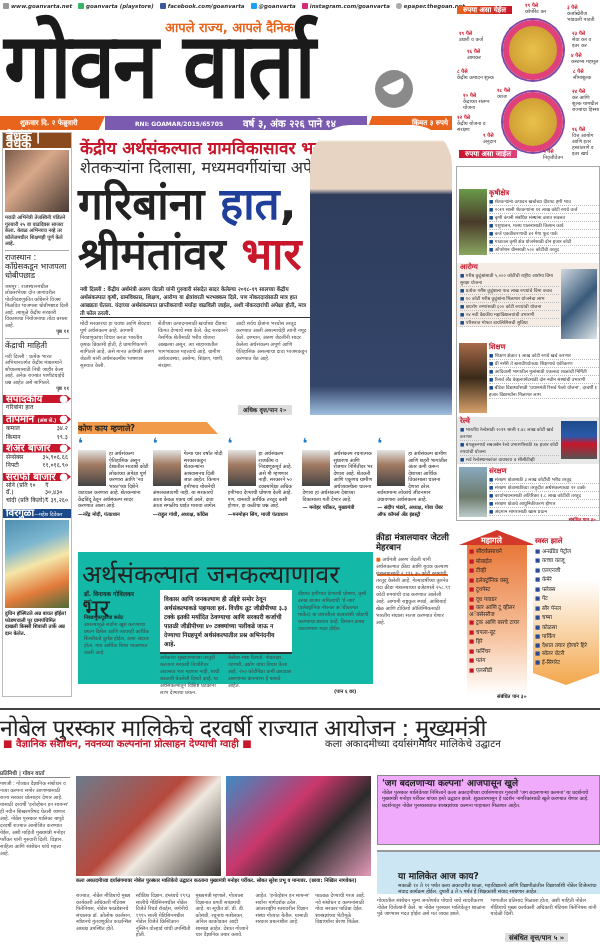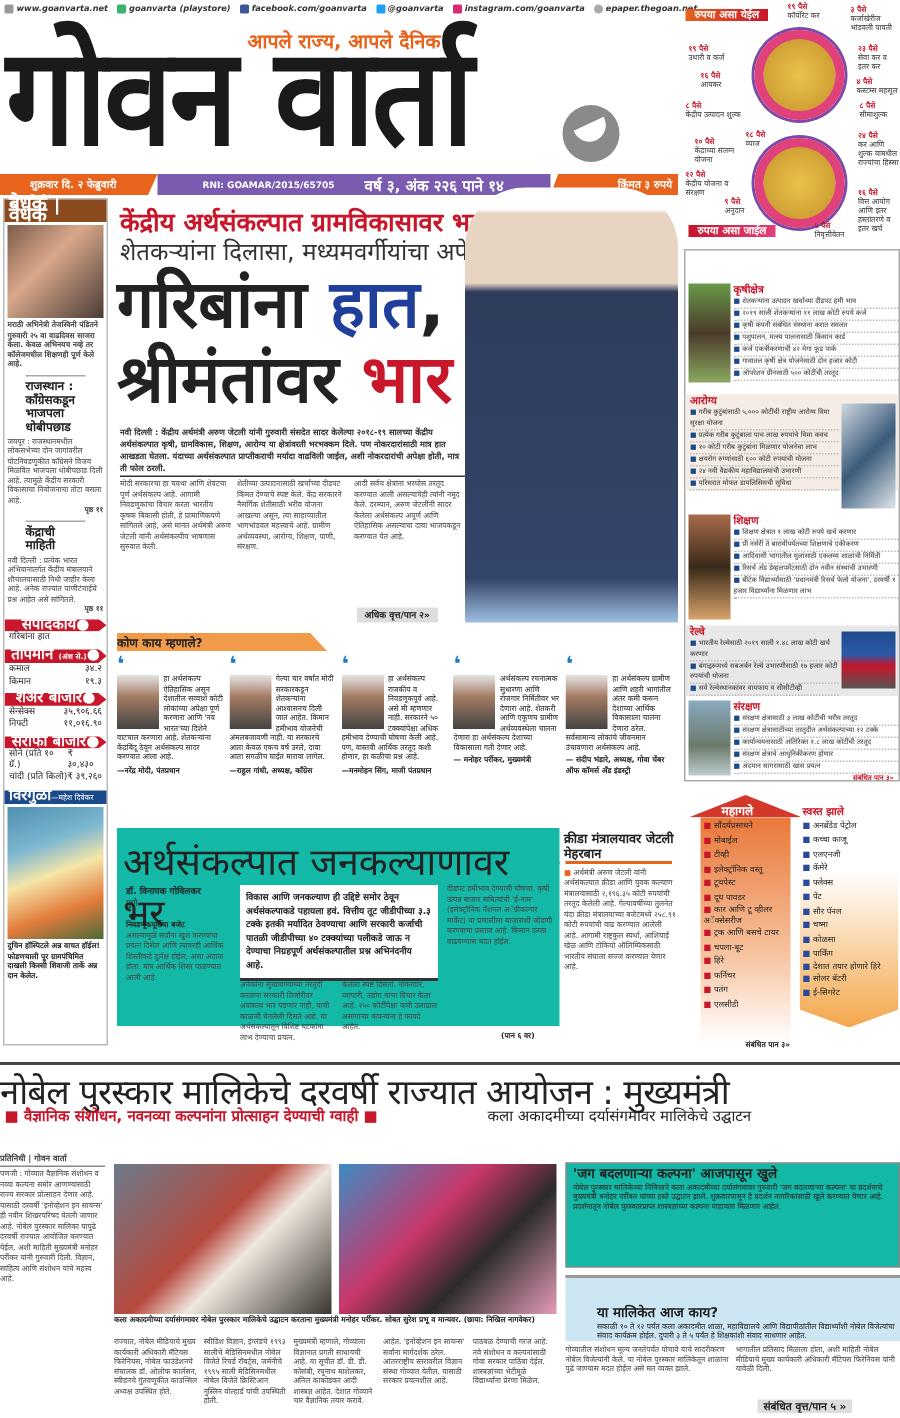--- a/index.html
+++ b/index.html
@@ -12,44 +12,44 @@
 .masthead{left:4px;top:22px;font-size:82px;font-weight:900;letter-spacing:-2px;color:#1a1a1a;line-height:80px;font-family:"DejaVu Sans",sans-serif;transform:scaleY(1.1);transform-origin:top left}
 .logo-disc{left:375px;top:70px;width:38px;height:38px;border-radius:50%;background:#8a8a8a}
 .logo-disc:after{content:"";position:absolute;left:9px;top:12px;width:22px;height:12px;background:#fff;border-radius:0 0 12px 12px;transform:rotate(-25deg)}
 .dateline{left:0;top:116px;width:452px;height:14px;display:flex;font-size:7px;color:#fff;font-weight:bold}
 .dl-date{background:#e8641c;width:105px;padding:2px 20px;clip-path:polygon(0 0,100% 0,94% 100%,0 100%)}
 .dl-mid{background:#7b5bb0;flex:1;display:flex;align-items:center;gap:20px;padding-left:30px;font-size:6px}
 .dl-price{background:#e8641c;width:85px;text-align:right;padding:2px 4px;clip-path:polygon(6% 0,100% 0,100% 100%,0 100%)}
 .leftcol{left:2px;top:132px;width:70px;height:565px;border:1px solid #bbb;font-size:5px;line-height:6.5px}
 .lc-head{background:#8b4a1e;color:#fff;font-weight:bold;font-size:13px;padding:1px 3px}
 .photo{background:linear-gradient(135deg,#7a5b4a,#d9a88a 40%,#4a3b35);}
-.lc-title{font-size:8px;font-weight:bold;line-height:9px;margin:3px 14px;border-top:1px solid #aaa;padding-top:2px}
+.lc-title{font-size:8px;font-weight:normal;line-height:9px;margin:3px 2px;border-top:1px solid #aaa;padding-top:2px}
 .lc-text{margin:0 2px;color:#444}
-.redbox{background:#c8162a;color:#fff;font-weight:bold;font-size:10px;padding:1px 3px;margin-top:3px;clip-path:polygon(0 0,92% 0,100% 50%,92% 100%,0 100%);display:flex;justify-content:center}
+.redbox{background:#c8162a;color:#fff;font-weight:bold;font-size:10px;padding:1px 3px;margin-top:3px;clip-path:polygon(0 0,92% 0,100% 50%,92% 100%,0 100%);display:flex;justify-content:space-between}
 .kv{display:flex;justify-content:space-between;padding:1px 3px;font-size:6px}
 .h-red{left:80px;top:136px;font-size:17px;font-weight:bold;color:#c8162a}
 .h-sub{left:80px;top:156px;font-size:16px;color:#333}
 .h-big1{left:78px;top:180px;font-size:44px;font-weight:900;line-height:48px}
 .h-big2{left:78px;top:230px;font-size:44px;font-weight:900;line-height:48px}
 .lead{left:80px;top:285px;width:230px;font-size:5.5px;line-height:8px;font-weight:bold;color:#333}
 .cols3{left:80px;top:320px;width:230px;font-size:5px;line-height:7px;color:#444;display:grid;grid-template-columns:1fr 1fr 1fr;gap:4px}
 .more{left:238px;top:405px;background:#ddd;font-size:6px;font-weight:bold;padding:1px 5px}
 .fm-photo{left:310px;top:125px;width:142px;height:290px;background:linear-gradient(180deg,#fff 0%,#fff 5%,#e8d4c2 6%,#e8d4c2 22%,#2e3d5c 24%,#34456a 90%,#9fbfe0 100%);border-radius:40px 40px 0 0}
 .kon-head{left:78px;top:422px;width:140px;height:12px;background:#f19a4a;font-size:8px;font-weight:bold;padding-left:0;clip-path:polygon(0 0,92% 0,100% 100%,0 100%)}
 .quotes{left:78px;top:436px;width:370px;display:grid;grid-template-columns:repeat(5,1fr);gap:4px;font-size:5px;line-height:6.5px}
 .q{border-bottom:2px solid #e8641c;padding-bottom:2px;height:140px;overflow:hidden}
 .q .qmark{color:#1f7ac8;font-size:14px;font-weight:bold;line-height:14px}
 .q .pic{float:left;width:28px;height:36px;margin:0 3px 2px 0;background:linear-gradient(180deg,#e4e4e4,#a47c63 40%,#444)}
 .q .by{font-weight:bold;color:#222;margin-top:2px}
 .jan{left:78px;top:552px;width:295px;height:132px;background:#14b8a6}
 .jan-h{position:absolute;left:4px;top:4px;font-size:25px;color:#222}
 .jan-author{position:absolute;left:6px;top:38px;font-size:6px;font-weight:bold}
 .jan-quote{position:absolute;left:82px;top:38px;width:132px;background:#fff;padding:4px;font-size:6px;font-weight:bold;line-height:9px;border-bottom:2px solid #333}
 .jan-col{position:absolute;font-size:5px;line-height:7px;color:#444}
-.krida{left:376px;top:555px;width:75px;font-size:5px;line-height:7px;color:#444}
+.krida{left:376px;top:532px;width:75px;font-size:5px;line-height:7px;color:#444}
 .krida h4{font-size:8.5px;line-height:10px;color:#222;margin-bottom:4px}
 .budget{left:455px;top:0;width:145px;height:165px;font-size:5px;line-height:6px}
 .coin{position:absolute;width:60px;height:60px;border-radius:50%;background:radial-gradient(circle,#e9c24c,#c6922a);border:6px solid #e0417a;box-shadow:0 0 0 2px #7b4ba8}
 .tk{position:absolute;font-size:5px;line-height:6px;color:#333}
 .tk b{color:#c8162a}
 .ribbon{position:absolute;font-size:7px;font-weight:bold;color:#fff;padding:1px 6px}
 .thalak{left:456px;top:166px;width:144px;height:355px;border:1px solid #aaa}
 .th-h{font-size:13px;font-weight:bold;color:#1a4a8a;padding:1px 3px;border-bottom:2px solid #1a4a8a}
 .sec{position:absolute;left:0;width:100%;font-size:4.6px;line-height:7px}
 .sec .st{font-weight:bold;color:#c8162a;font-size:7px;line-height:9px}
@@ -64,21 +64,21 @@
 .sq-b:before{content:"■ ";color:#2a4a9a}
 .nobel-h{left:0;top:708px;width:600px;font-size:23px;color:#222;border-top:2px solid #444;padding-top:1px;letter-spacing:-0.5px}
 .nobel-sub{left:3px;top:736px;font-size:10px;color:#c8162a;font-weight:bold}
 .nobel-sub2{left:325px;top:736px;font-size:10px;color:#222}
 .nb-left{left:0;top:770px;width:70px;font-size:5px;line-height:7px;color:#444}
 .nb-left .cr{font-weight:bold;border-bottom:1px solid #888;margin-bottom:2px;font-size:5.5px}
 .nb-ph1{left:76px;top:776px;width:145px;height:100px;background:linear-gradient(135deg,#6c7b8c,#b8493d 45%,#efe8df 60%,#3b3531)}
 .nb-ph2{left:226px;top:776px;width:145px;height:100px;background:linear-gradient(135deg,#3e8bc4,#c9376b 40%,#2b2b2b 65%,#e59bb9)}
 .cap{left:76px;top:877px;width:295px;font-size:5px;font-weight:bold;line-height:6px}
 .nb-cols{left:76px;top:892px;width:295px;display:grid;grid-template-columns:repeat(5,1fr);gap:4px;font-size:5px;line-height:6.5px;color:#444}
-.yellow{left:377px;top:775px;width:223px;height:70px;background:#14b8a6;border:1px solid #888;padding:4px;font-size:5px;line-height:6.5px}
+.yellow{left:377px;top:775px;width:223px;height:70px;background:#f0abfc;border:1px solid #888;padding:4px;font-size:5px;line-height:6.5px}
 .yellow h5{font-size:9px;color:#222;margin-bottom:2px}
 .blue{left:377px;top:850px;width:252px;height:42px;background:#cde6f3;padding:21px;font-size:5px;line-height:6.5px;border-top:2px solid #999}
 .blue h5{font-size:9px;margin-bottom:2px}
 .nb-right{left:377px;top:897px;width:223px;display:grid;grid-template-columns:1fr 1fr;gap:4px;font-size:5px;line-height:6.5px;color:#444}
 .rel{left:505px;top:933px;font-size:7px;font-weight:bold;background:#ddd;padding:0 4px}
 </style>
 </head>
 <body>
 
 <div class="abs topbar">

